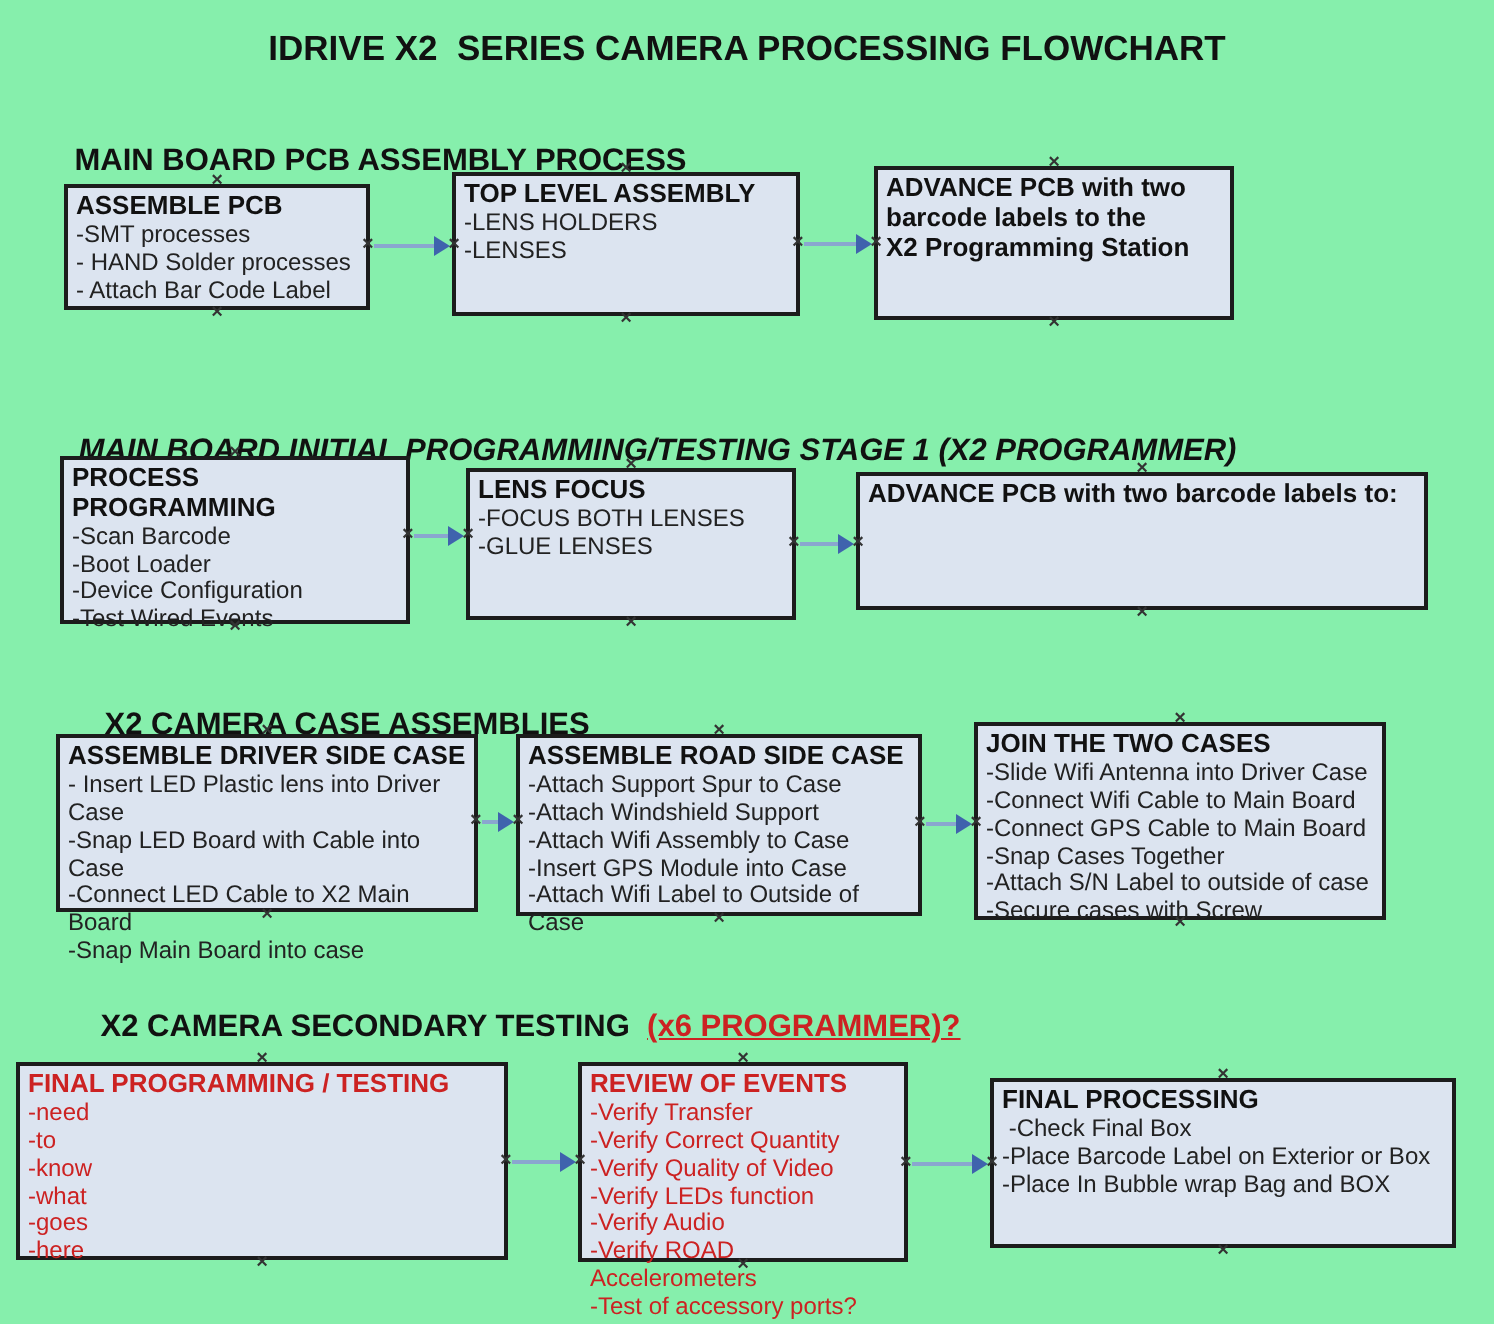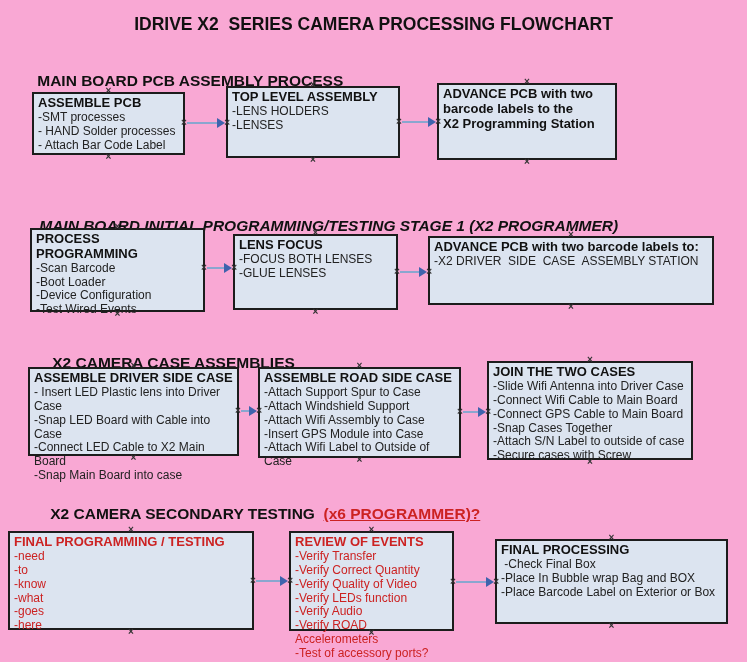--- a/index.html
+++ b/index.html
@@ -1,20 +1,20 @@
 <!DOCTYPE html>
 <html><head>
 <meta charset="utf-8">
 <style>
   html, body { margin: 0; padding: 0; background: #ffffff; }
   .canvas {
     position: relative;
     width: 747px;
     height: 662px;
-    background: #f9a8d4;
+    background: #86efac;
     font-family: "Liberation Sans", "DejaVu Sans", sans-serif;
     overflow: hidden;
   }
   .title {
     position: absolute;
     top: 14px; left: 0; width: 100%;
     margin: 0;
     text-align: center;
     font-size: 17.5px;
     font-weight: bold;
@@ -142,23 +142,20 @@
     <div class="box-title">LENS FOCUS</div>
     <div class="box-lines">
         <div>-FOCUS BOTH LENSES</div>
         <div>-GLUE LENSES</div>
       </div>
     <span class="cp cp-t">×</span>
     <span class="cp cp-b">×</span>
   </div>
   <div class="box" style="left:428px; top:236px; width:286px; height:69px;">
     <div class="box-title">ADVANCE PCB with two barcode labels to:</div>
-    <div class="box-lines">
-        <div>-X2 DRIVER  SIDE  CASE  ASSEMBLY STATION</div>
-      </div>
     <span class="cp cp-t">×</span>
     <span class="cp cp-b">×</span>
   </div>
 
   <div class="box" style="left:28px; top:367px; width:211px; height:89px;">
     <div class="box-title">ASSEMBLE DRIVER SIDE CASE</div>
     <div class="box-lines">
         <div>- Insert LED Plastic lens into Driver Case</div>
         <div>-Snap LED Board with Cable into Case</div>
         <div>-Connect LED Cable to X2 Main Board</div>
@@ -217,22 +214,22 @@
         <div>-Verify ROAD Accelerometers</div>
         <div>-Test of accessory ports?</div>
       </div>
     <span class="cp cp-t">×</span>
     <span class="cp cp-b">×</span>
   </div>
   <div class="box" style="left:495px; top:539px; width:233px; height:85px;">
     <div class="box-title">FINAL PROCESSING</div>
     <div class="box-lines">
         <div> -Check Final Box</div>
+        <div>-Place Barcode Label on Exterior or Box</div>
         <div>-Place In Bubble wrap Bag and BOX</div>
-        <div>-Place Barcode Label on Exterior or Box</div>
       </div>
     <span class="cp cp-t">×</span>
     <span class="cp cp-b">×</span>
   </div>
 
   <div class="arrow" style="left:185px; top:117px; width:41px;">
     <span class="cp cp-start">×</span>
     <div class="shaft"></div>
     <div class="head"></div>
     <span class="cp cp-end">×</span>

